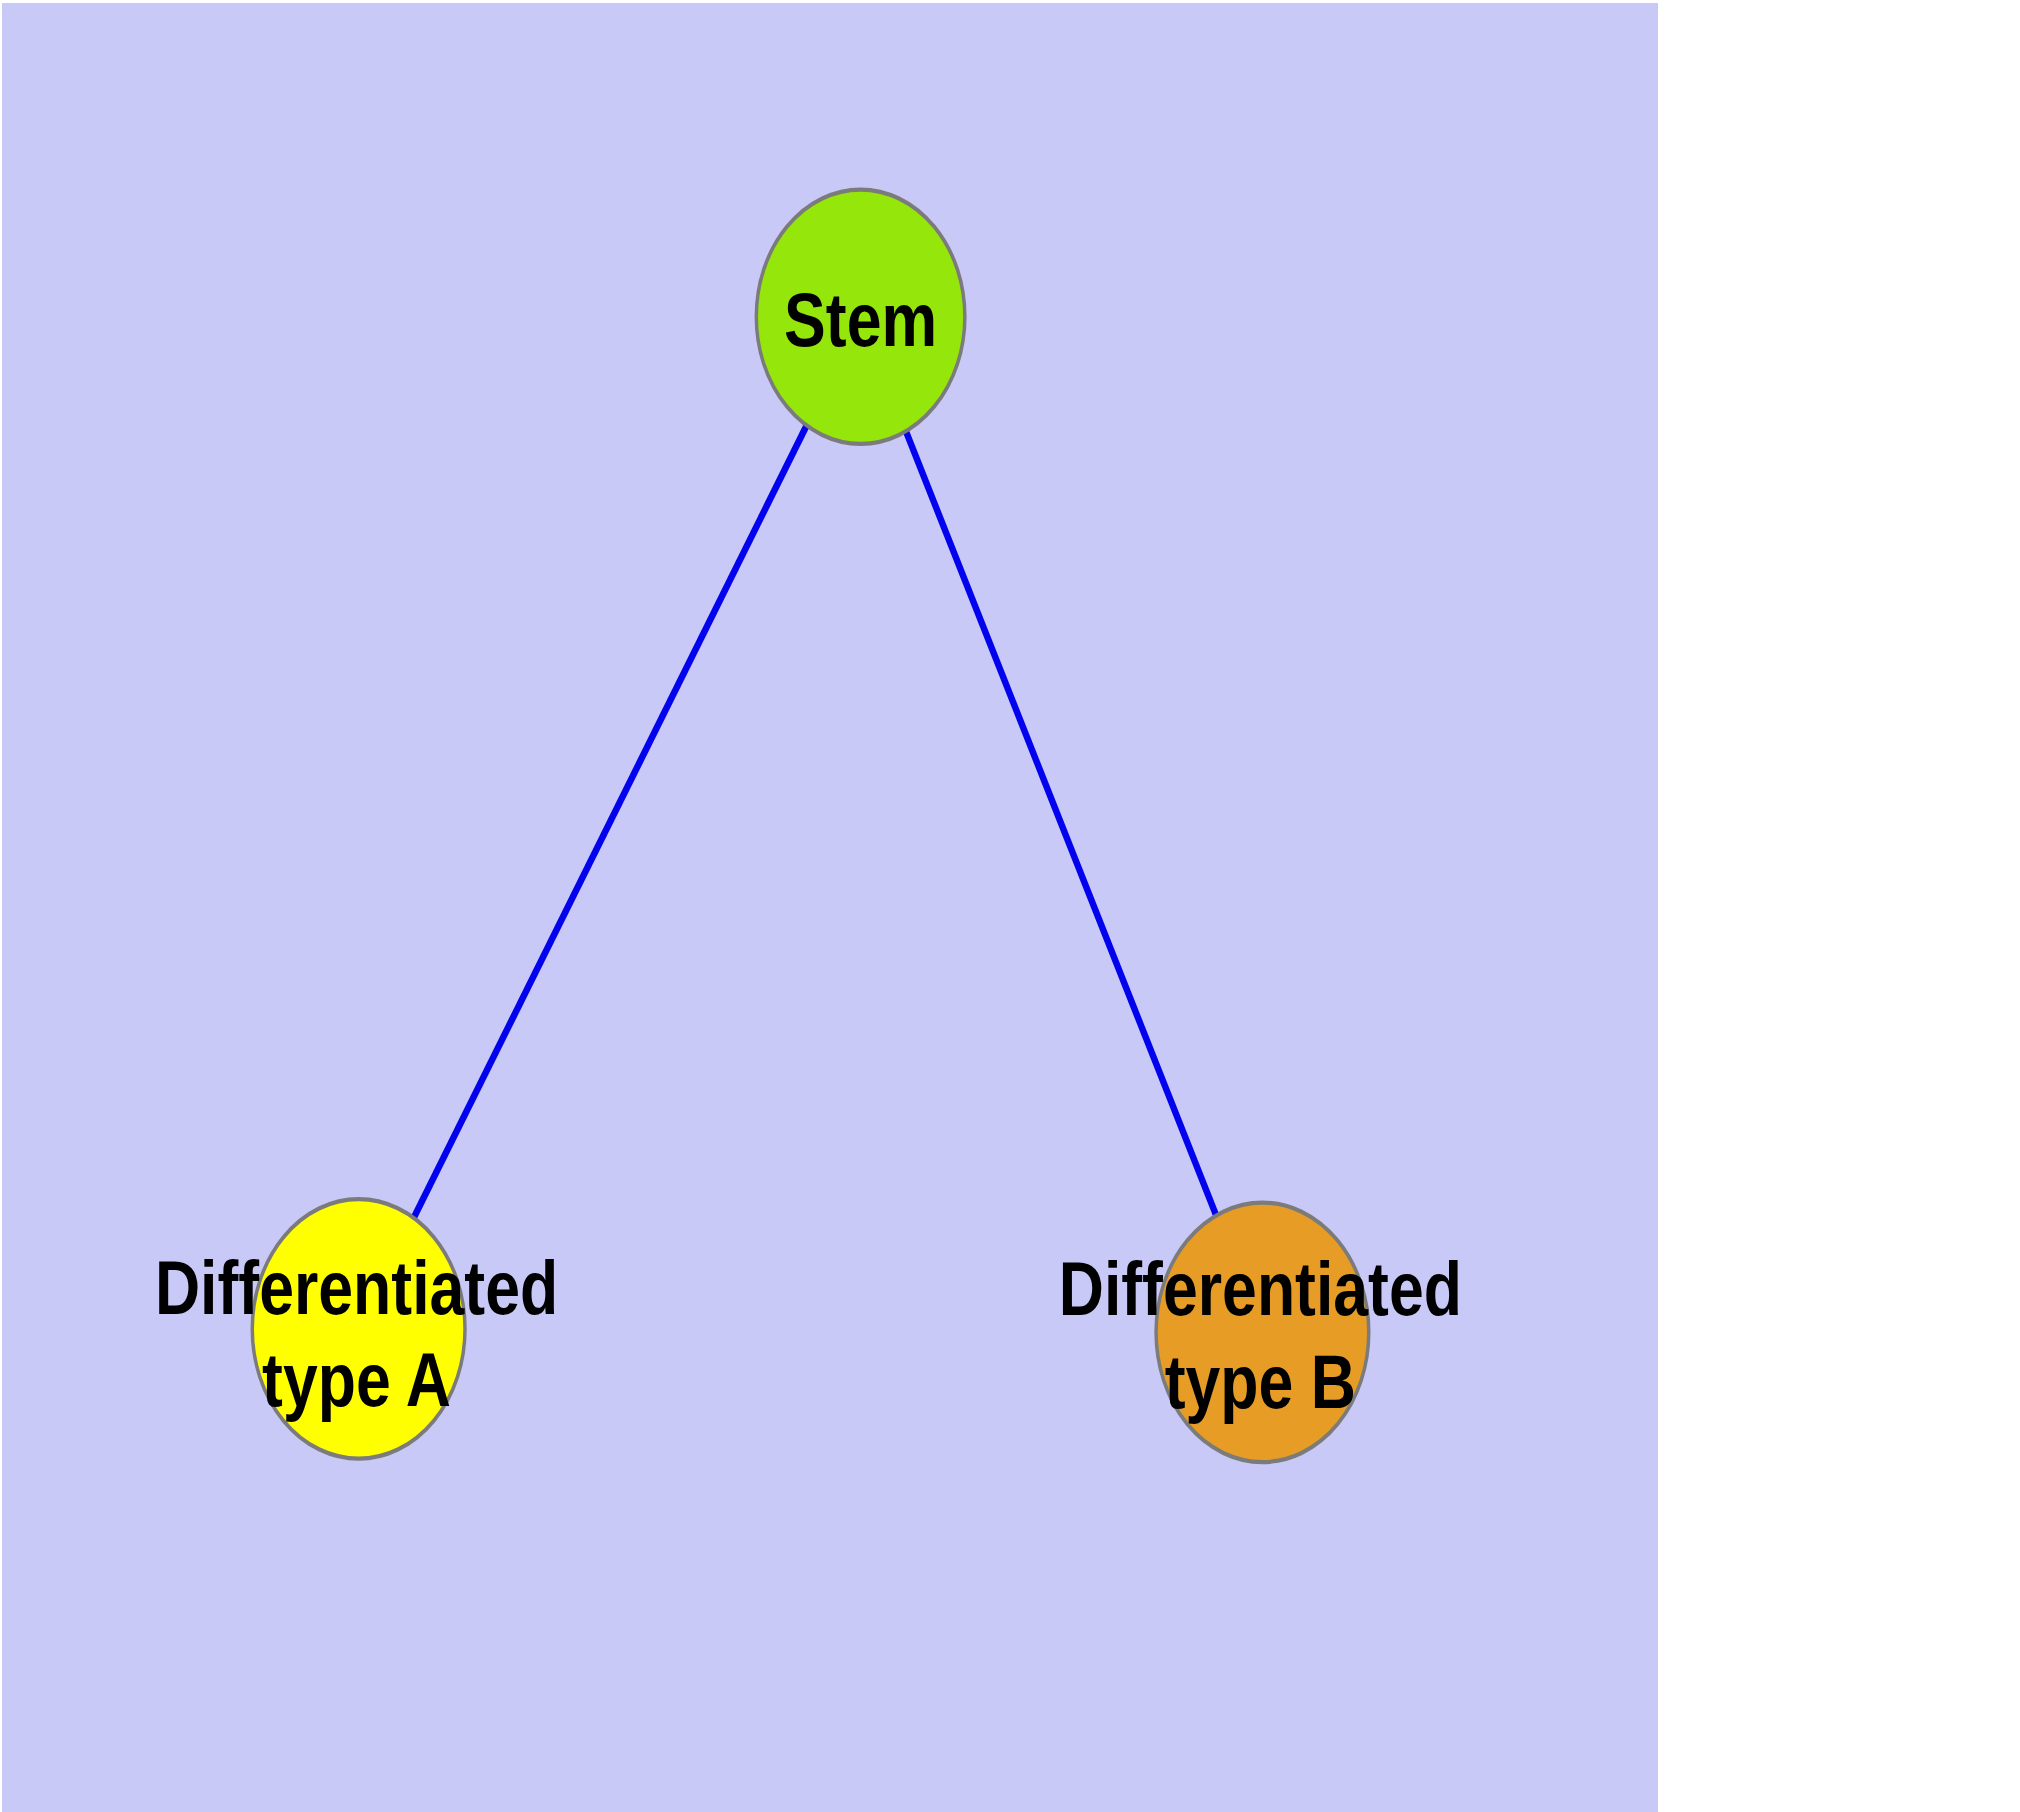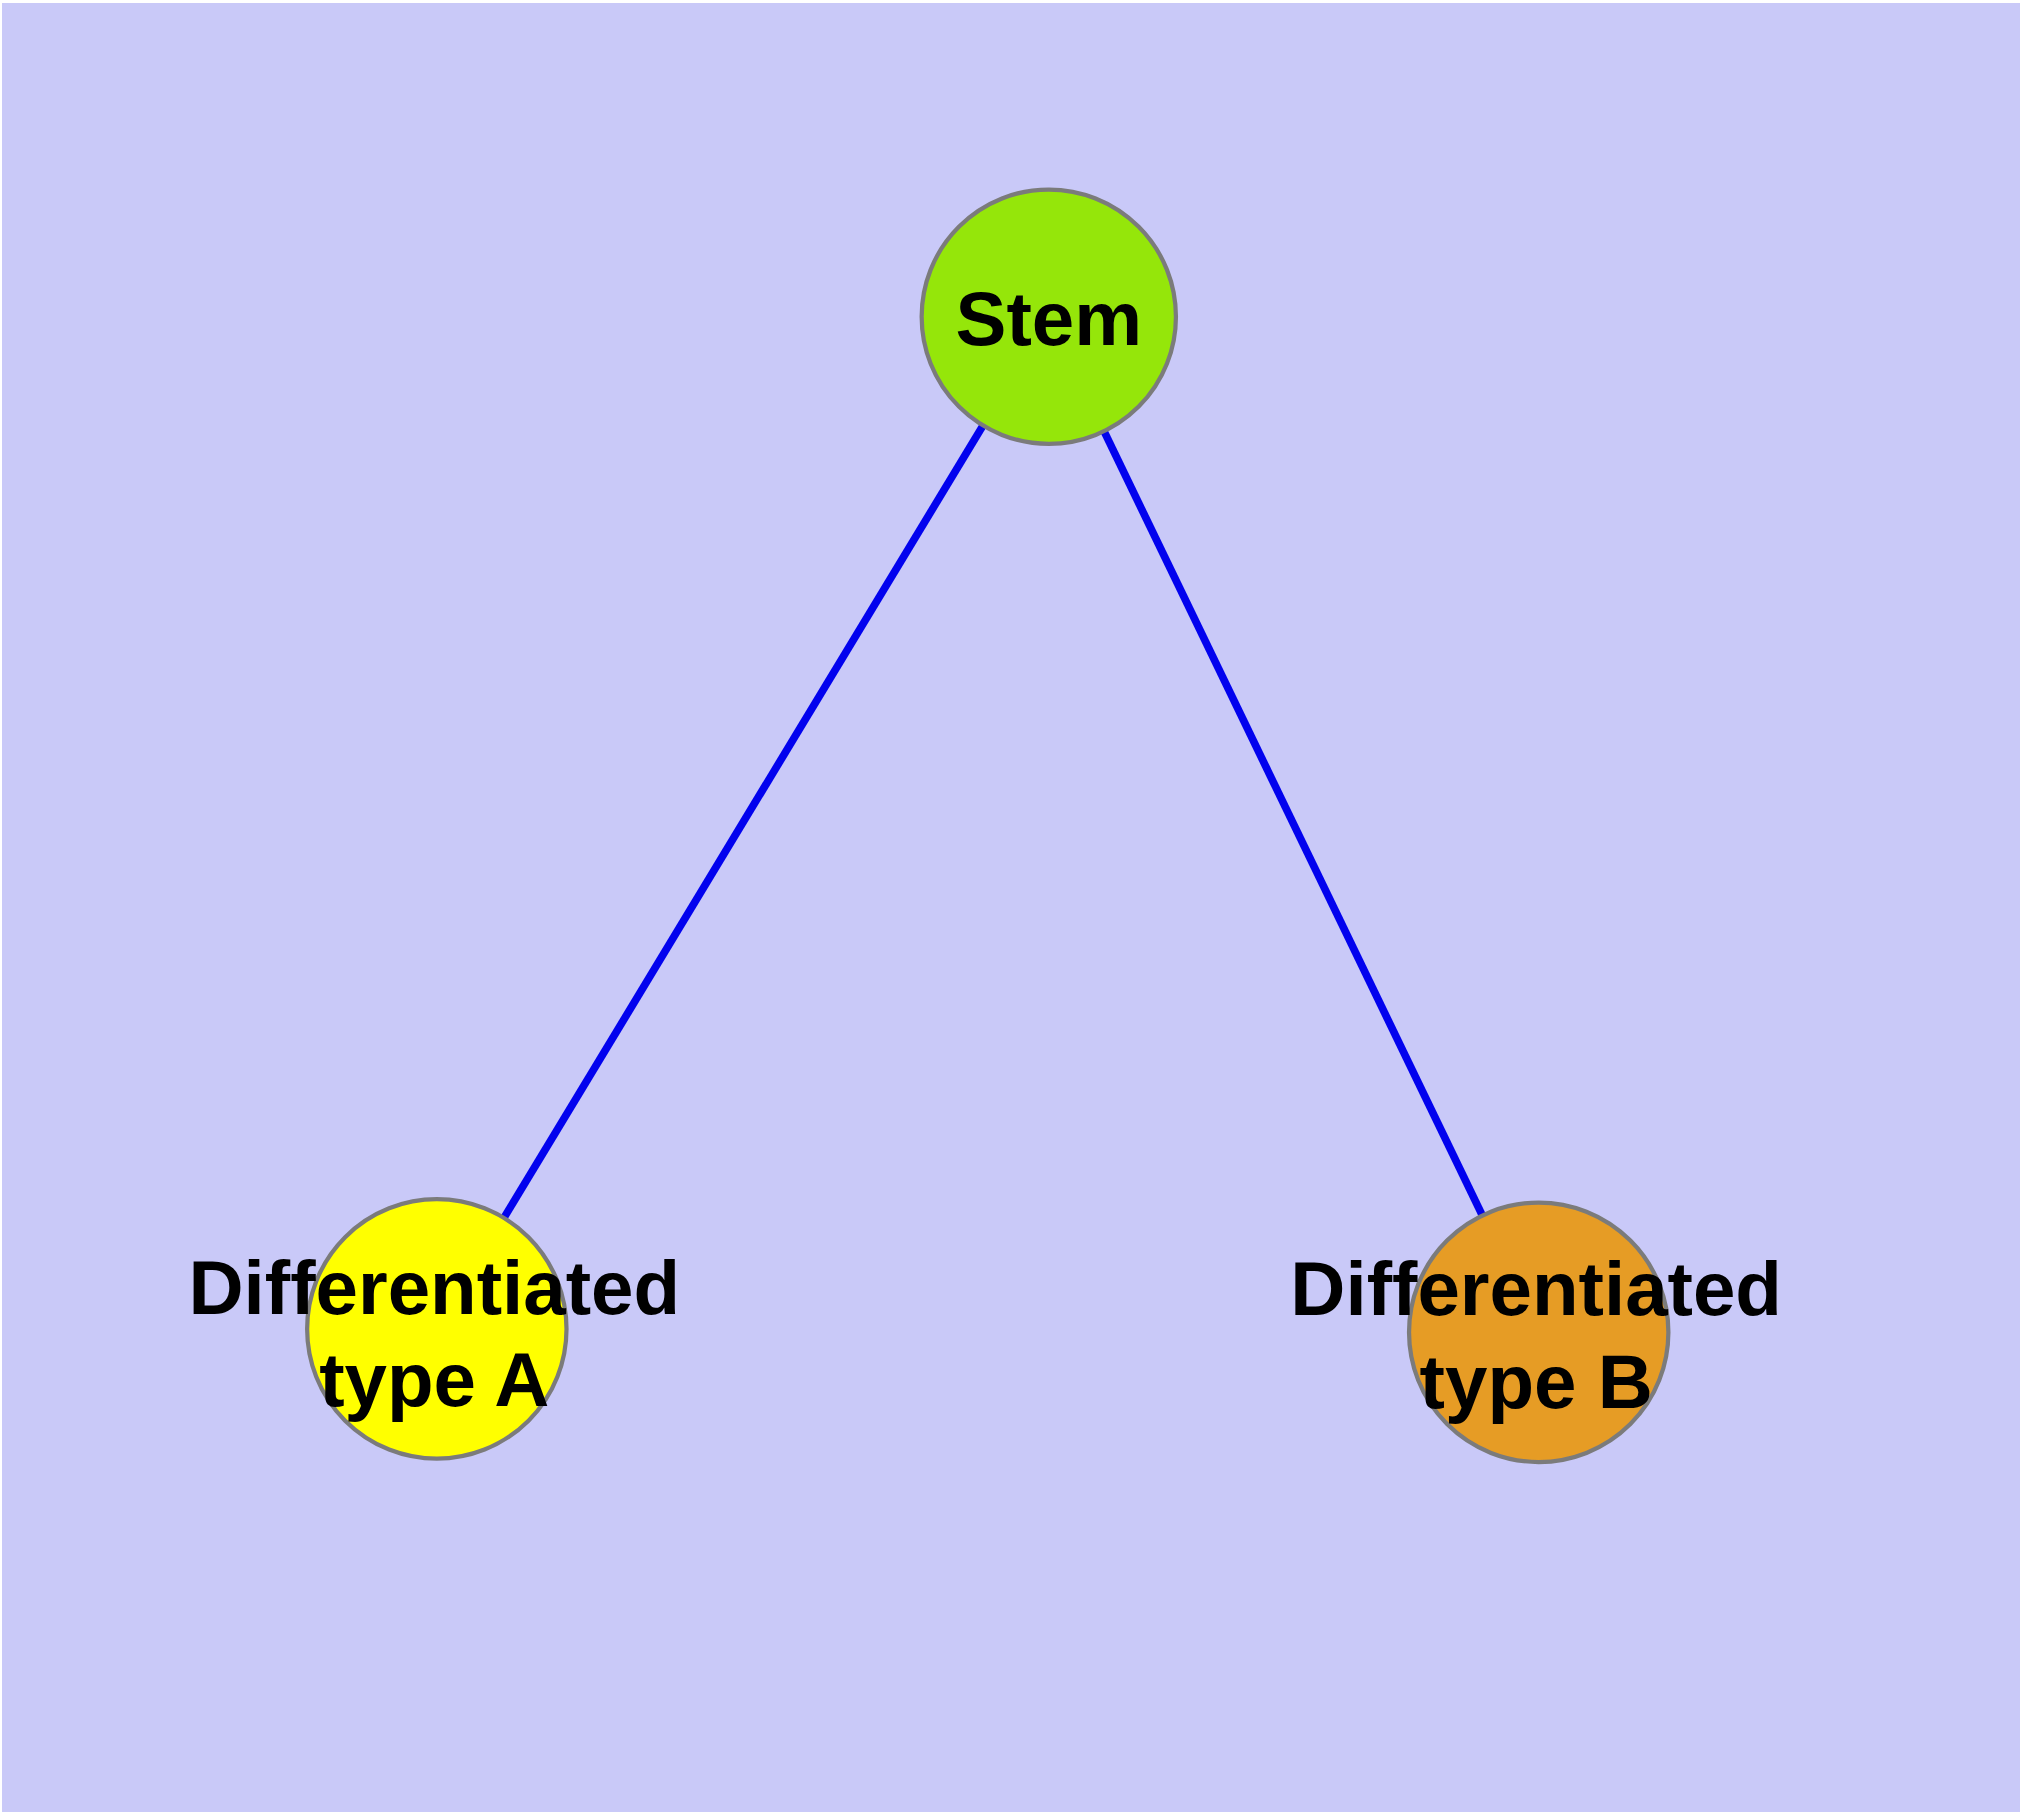--- a/index.html
+++ b/index.html
@@ -7,21 +7,21 @@
     padding: 0;
     background: #ffffff;
     width: 2021px;
     height: 1812px;
     overflow: hidden;
   }
   .canvas {
     position: absolute;
     left: 1.7px;
     top: 2.5px;
-    width: 2019px;
+    width: 1656px;
     height: 1810px;
   }
   .canvas svg {
     display: block;
     width: 100%;
     height: 100%;
   }
   text.node-label {
     font-family: "Liberation Sans", "DejaVu Sans", sans-serif;
     font-weight: bold;

